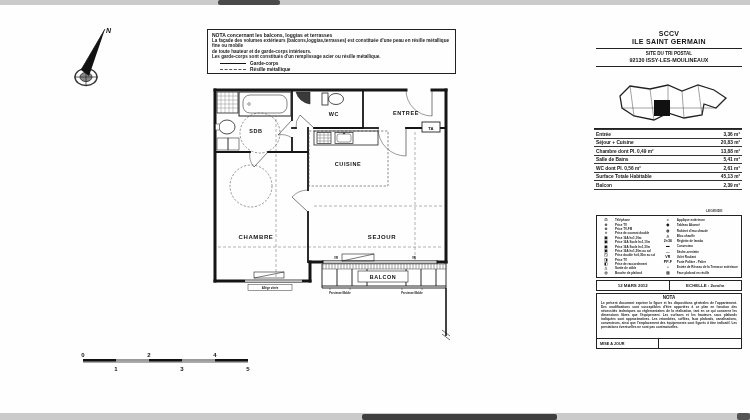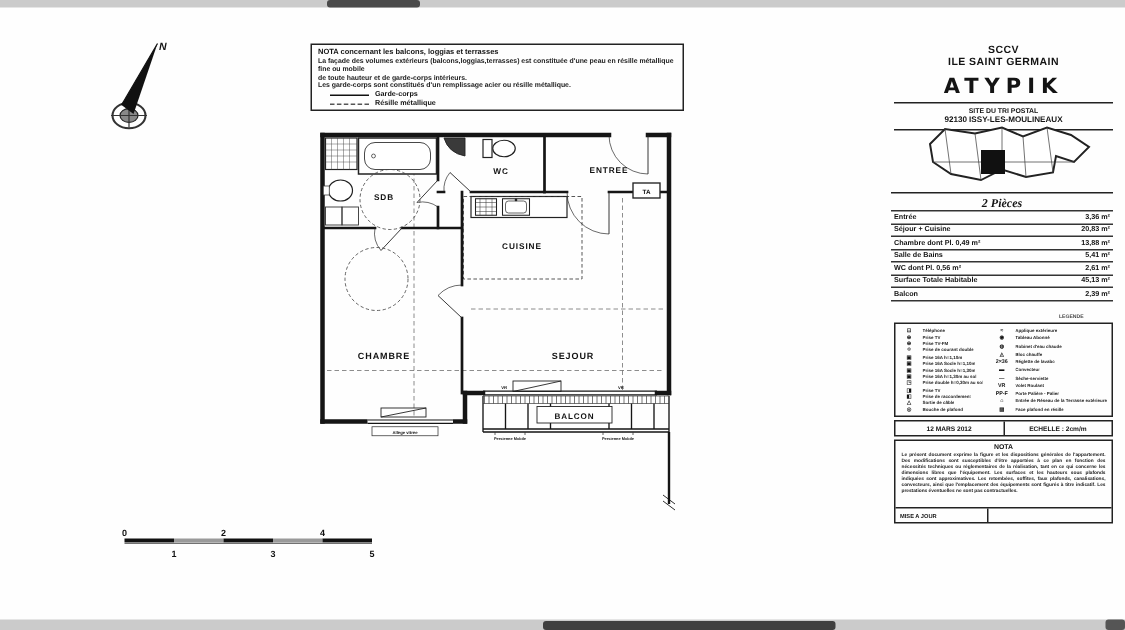--- a/index.html
+++ b/index.html
@@ -85,36 +85,34 @@
     </div>
     <div class="keyrow">
       <span class="sample dashed"></span>
       <span class="klabel">Résille métallique</span>
     </div>
   </div>
 
   <div class="abs" id="title-block">
     <div class="co">SCCV</div>
     <div class="co">ILE SAINT GERMAIN</div>
-    <div class="brand">ATYPIK</div>
     <hr>
     <div class="site">SITE DU TRI POSTAL</div>
     <div class="city">92130 ISSY-LES-MOULINEAUX</div>
     <hr>
   </div>
 
   <svg class="abs" style="left:616px;top:82px;" width="114" height="46" viewBox="0 0 114 46">
     <path d="M4,14 L14,4 L34,7 L52,3 L66,9 L82,3 L98,8 L110,16 L100,26 L88,22 L86,33 L68,36 L52,31 L38,38 L18,34 L6,26 Z" fill="#fff" stroke="#222" stroke-width="1.3"></path>
     <path d="M14,4 L18,34 M34,7 L38,38 M52,3 L52,31 M66,9 L68,36 M82,3 L86,33 M6,26 L100,26" stroke="#444" stroke-width="0.5" fill="none"></path>
     <rect x="38" y="18" width="16" height="16" fill="#111"></rect>
   </svg>
 
   <div class="abs" id="unit-table">
     <div class="hdr">
-      <div class="h1">2 Pièces</div>
     </div>
     <div class="trow">
         <span class="lab">Entrée</span>
         <span class="val">3,36 m²</span>
       </div>
     <div class="trow">
         <span class="lab">Séjour + Cuisine</span>
         <span class="val">20,83 m²</span>
       </div>
     <div class="trow">

